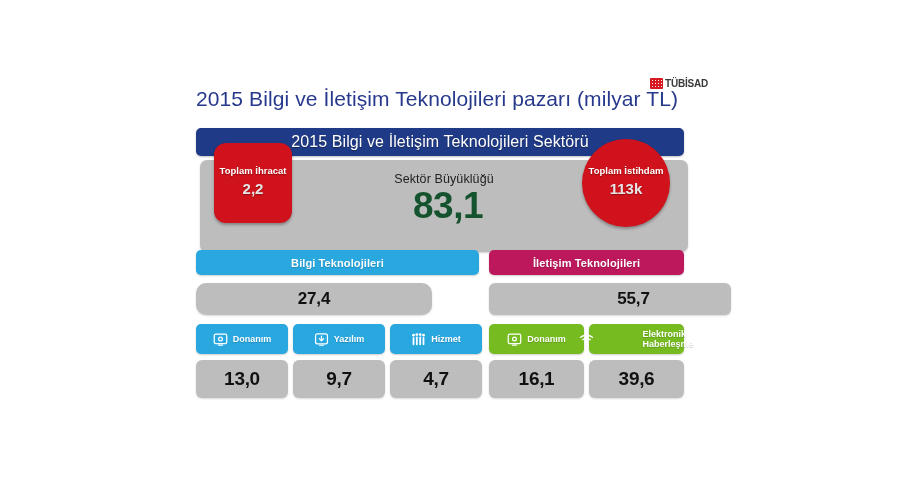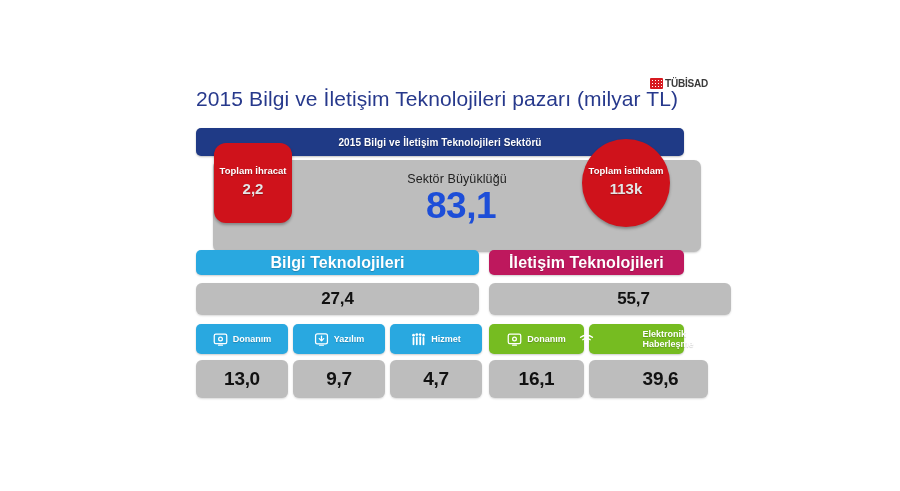--- a/index.html
+++ b/index.html
@@ -44,38 +44,38 @@
   .board{position:absolute;left:196px;top:128px;width:488px;height:272px;}
 
   
   .navy-bar{
     position:absolute;left:0;top:0;width:488px;height:28px;
     background:#1f3a86;border-radius:5px;
     display:flex;align-items:center;justify-content:center;
     box-shadow:0 1px 2px rgba(0,0,0,.25);
   }
   .navy-bar-label{
-    color:#ffffff;font-size:10px;font-weight:bold;letter-spacing:.1px;
+    color:#ffffff;font-size:16px;font-weight:normal;letter-spacing:.1px;
     text-shadow:0 1px 1px rgba(0,0,0,.35);
   }
 
   
   .hero{
-    position:absolute;left:17px;top:32px;width:488px;height:92px;
+    position:absolute;left:4px;top:32px;width:488px;height:92px;
     background:#bdbdbd;border-radius:7px;
     box-shadow:0 1px 2px rgba(0,0,0,.18);
   }
   .hero-center{
     position:absolute;left:0;right:0;top:12px;text-align:center;
   }
   .hero-label{
     font-size:12.5px;color:#222;font-weight:400;letter-spacing:.1px;
   }
   .hero-value{
-    font-size:37px;font-weight:bold;color:#1d4ed8;line-height:42px;
+    font-size:37px;font-weight:bold;color:#14532d;line-height:42px;
     letter-spacing:-.5px;margin-top:-1px;margin-left:8px;
   }
 
   
   .badge-left{
     position:absolute;left:18px;top:15px;width:78px;height:80px;
     background:#cf121b;border-radius:12px;
     box-shadow:0 2px 3px rgba(0,0,0,.3);
     display:flex;flex-direction:column;align-items:center;justify-content:center;
     z-index:5;
@@ -101,32 +101,32 @@
     position:absolute;left:0;top:122px;width:488px;height:25px;
   }
   .cat{
     position:absolute;top:0;height:25px;border-radius:5px;
     display:flex;align-items:center;justify-content:center;
     box-shadow:0 1px 2px rgba(0,0,0,.2);
   }
   .cat-it{left:0;width:283px;background:#29a8e0;}
   .cat-ct{left:293px;width:195px;background:#be185d;}
   .cat-label{
-    color:#ffffff;font-size:16px;font-weight:bold;letter-spacing:.1px;
+    color:#ffffff;font-size:11px;font-weight:bold;letter-spacing:.1px;
     text-shadow:0 1px 1px rgba(0,0,0,.2);
   }
 
   
   .catval-row{position:absolute;left:0;top:155px;width:488px;height:32px;}
   .catval{
     position:absolute;top:0;height:32px;background:#bdbdbd;border-radius:6px;
     display:flex;align-items:center;justify-content:center;
     box-shadow:0 1px 2px rgba(0,0,0,.15);
   }
-  .catval-it{left:0;width:283px;}
+  .catval-it{left:0;width:236px;border-radius:10px;}
   .catval-ct{left:293px;width:195px;padding-left:47px;}
   .catval-text{font-size:17px;font-weight:bold;color:#111;letter-spacing:-.2px;}
 
   
   .chips-row{position:absolute;left:0;top:196px;width:488px;height:30px;}
   .chip{
     position:absolute;top:0;height:30px;border-radius:5px;
     display:flex;align-items:center;justify-content:center;gap:5px;
     padding:0 4px;box-sizing:border-box;
     box-shadow:0 1px 2px rgba(0,0,0,.2);
@@ -265,19 +265,19 @@
       </div>
       <div class="subval" style="left:97px;width:92px;">
         <span class="subval-text">9,7</span>
       </div>
       <div class="subval" style="left:194px;width:92px;">
         <span class="subval-text">4,7</span>
       </div>
       <div class="subval" style="left:293px;width:95px;">
         <span class="subval-text">16,1</span>
       </div>
-      <div class="subval" style="left:393px;width:95px;padding-left:24px;">
+      <div class="subval" style="left:393px;width:95px;">
         <span class="subval-text">39,6</span>
       </div>
     </div>
 
   </div>
 </div>
 
 </body></html>

